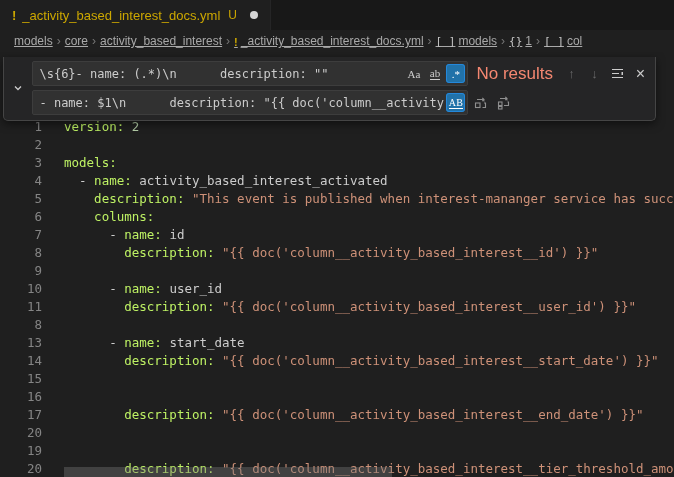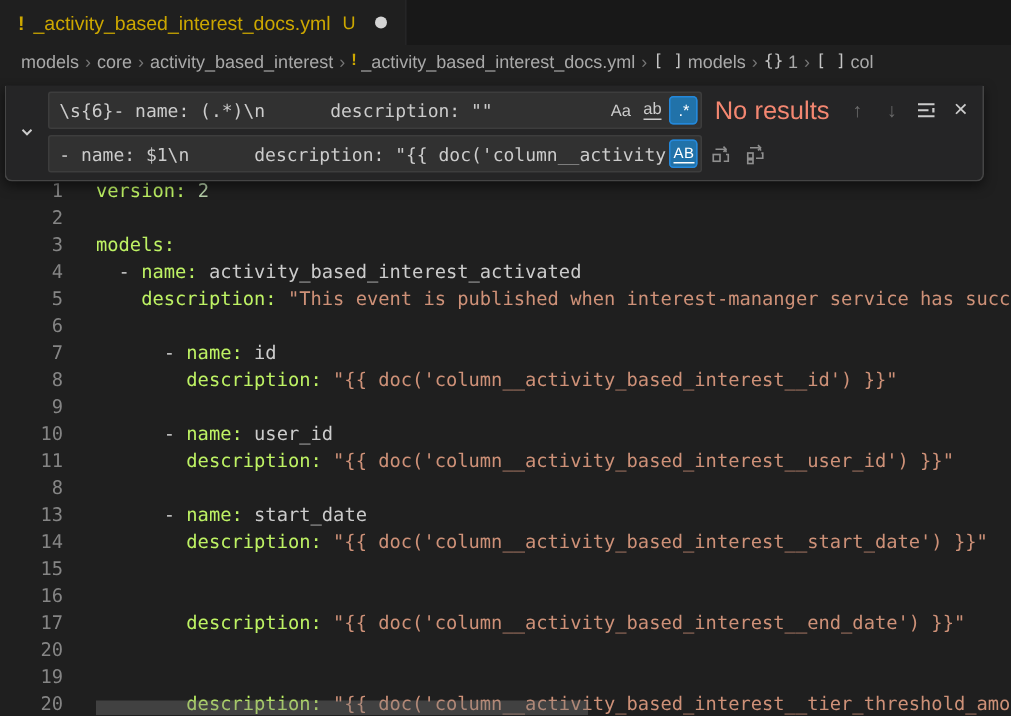--- a/index.html
+++ b/index.html
@@ -12,21 +12,21 @@
          border-right:1px solid #252526; gap:6px; cursor:pointer; }
   .tab-warn { color:#cca700; font-weight:700; font-size:13px; }
   .tab-title { color:#cca700; font-size:13px; }
   .tab-git { color:#cca700; font-size:12px; margin-left:2px; }
   .tab-dot { width:8px; height:8px; border-radius:50%; background:#d4d4d4; margin-left:7px; }
 
   
   .breadcrumb { height:22px; background:#1f1f1f; display:flex; align-items:center;
                 padding:0 0 0 14px; font-size:12px; color:#a9a9a9;
                 white-space:nowrap; overflow:hidden; }
-  .bc-item { display:inline-flex; align-items:flex-start; gap:3px; cursor:pointer; flex:none; }
+  .bc-item { display:inline-flex; align-items:flex-end; gap:3px; cursor:pointer; flex:none;text-decoration:underline; }
   .bc-sep { margin:0 4px; color:#767676; flex:none; }
   .bc-ic { font-size:11px; color:#c5c5c5; font-family:"DejaVu Sans Mono",monospace; }
   .bc-ic-warning { color:#cca700; font-weight:700; font-family:"Liberation Sans",sans-serif; }
 
   
   .editor { position:absolute; top:52px; left:0; right:0; bottom:0; overflow:hidden; }
   .code-area { position:absolute; inset:0; padding-top:66px;
                font-family:"DejaVu Sans Mono",monospace; font-size:12.5px;
                line-height:18px; overflow:hidden; }
   .line { display:flex; height:18px; }
@@ -46,21 +46,21 @@
                color:#cccccc; cursor:pointer; }
   .fw-rows { display:flex; flex-direction:column; gap:4px; }
   .fw-row { display:flex; align-items:center; height:25px; }
   .fw-input { display:flex; align-items:center; width:436px; height:25px;
               background:#313131; border:1px solid #3d3d3d; border-radius:2px;
               padding:0 2px 0 6px; font-family:"DejaVu Sans Mono",monospace;
               font-size:12px; color:#cccccc; cursor:text; box-sizing:border-box; }
   .fw-text { flex:1 1 auto; white-space:pre; overflow:hidden; }
   .opt { flex:none; width:19px; height:19px; margin-left:2px; display:flex;
          align-items:center; justify-content:center; border-radius:3px;
-         font-size:11px; font-family:Liberation Sans, sans-serif;
+         font-size:11px; font-family:Liberation Serif, serif;
          color:#cccccc; cursor:pointer; }
   .opt.active { background:#2172a9; outline:1px solid #2488db; outline-offset:-1px; color:#ffffff; }
   .opt-underline { border-bottom:1px solid currentColor; line-height:1.1; }
   .opt-small { font-size:10px; letter-spacing:.3px; }
   .no-results { color:#f48771; font-size:17px; margin:0 6px 0 8px; white-space:nowrap; min-width:56px; }
   .icon-btn { width:21px; height:21px; margin-left:2px; display:flex; align-items:center;
               justify-content:center; border-radius:4px; color:#cccccc; cursor:pointer;
               font-size:13px; }
   .icon-btn.disabled { color:#6b6b6b; cursor:default; }
   .icon-btn.dim { color:#8f8f8f; }
@@ -203,20 +203,21 @@
           <div class="line">
             <span class="gutter">4</span>
             <span class="code"><span class="tk-p">  - </span><span class="tk-k">name:</span><span class="tk-p"> activity_based_interest_activated</span></span>
           </div>
           <div class="line">
             <span class="gutter">5</span>
             <span class="code"><span class="tk-p">    </span><span class="tk-k">description:</span><span class="tk-s"> "This event is published when interest-mananger service has success</span></span>
           </div>
           <div class="line">
             <span class="gutter">6</span>
+            <span class="code"><span class="tk-p">    </span><span class="tk-k">columns:</span></span>
           </div>
           <div class="line">
             <span class="gutter">7</span>
             <span class="code"><span class="tk-p">      - </span><span class="tk-k">name:</span><span class="tk-p"> id</span></span>
           </div>
           <div class="line">
             <span class="gutter">8</span>
             <span class="code"><span class="tk-p">        </span><span class="tk-k">description:</span><span class="tk-s"> "{{ doc('column__activity_based_interest__id') }}"</span></span>
           </div>
           <div class="line">

